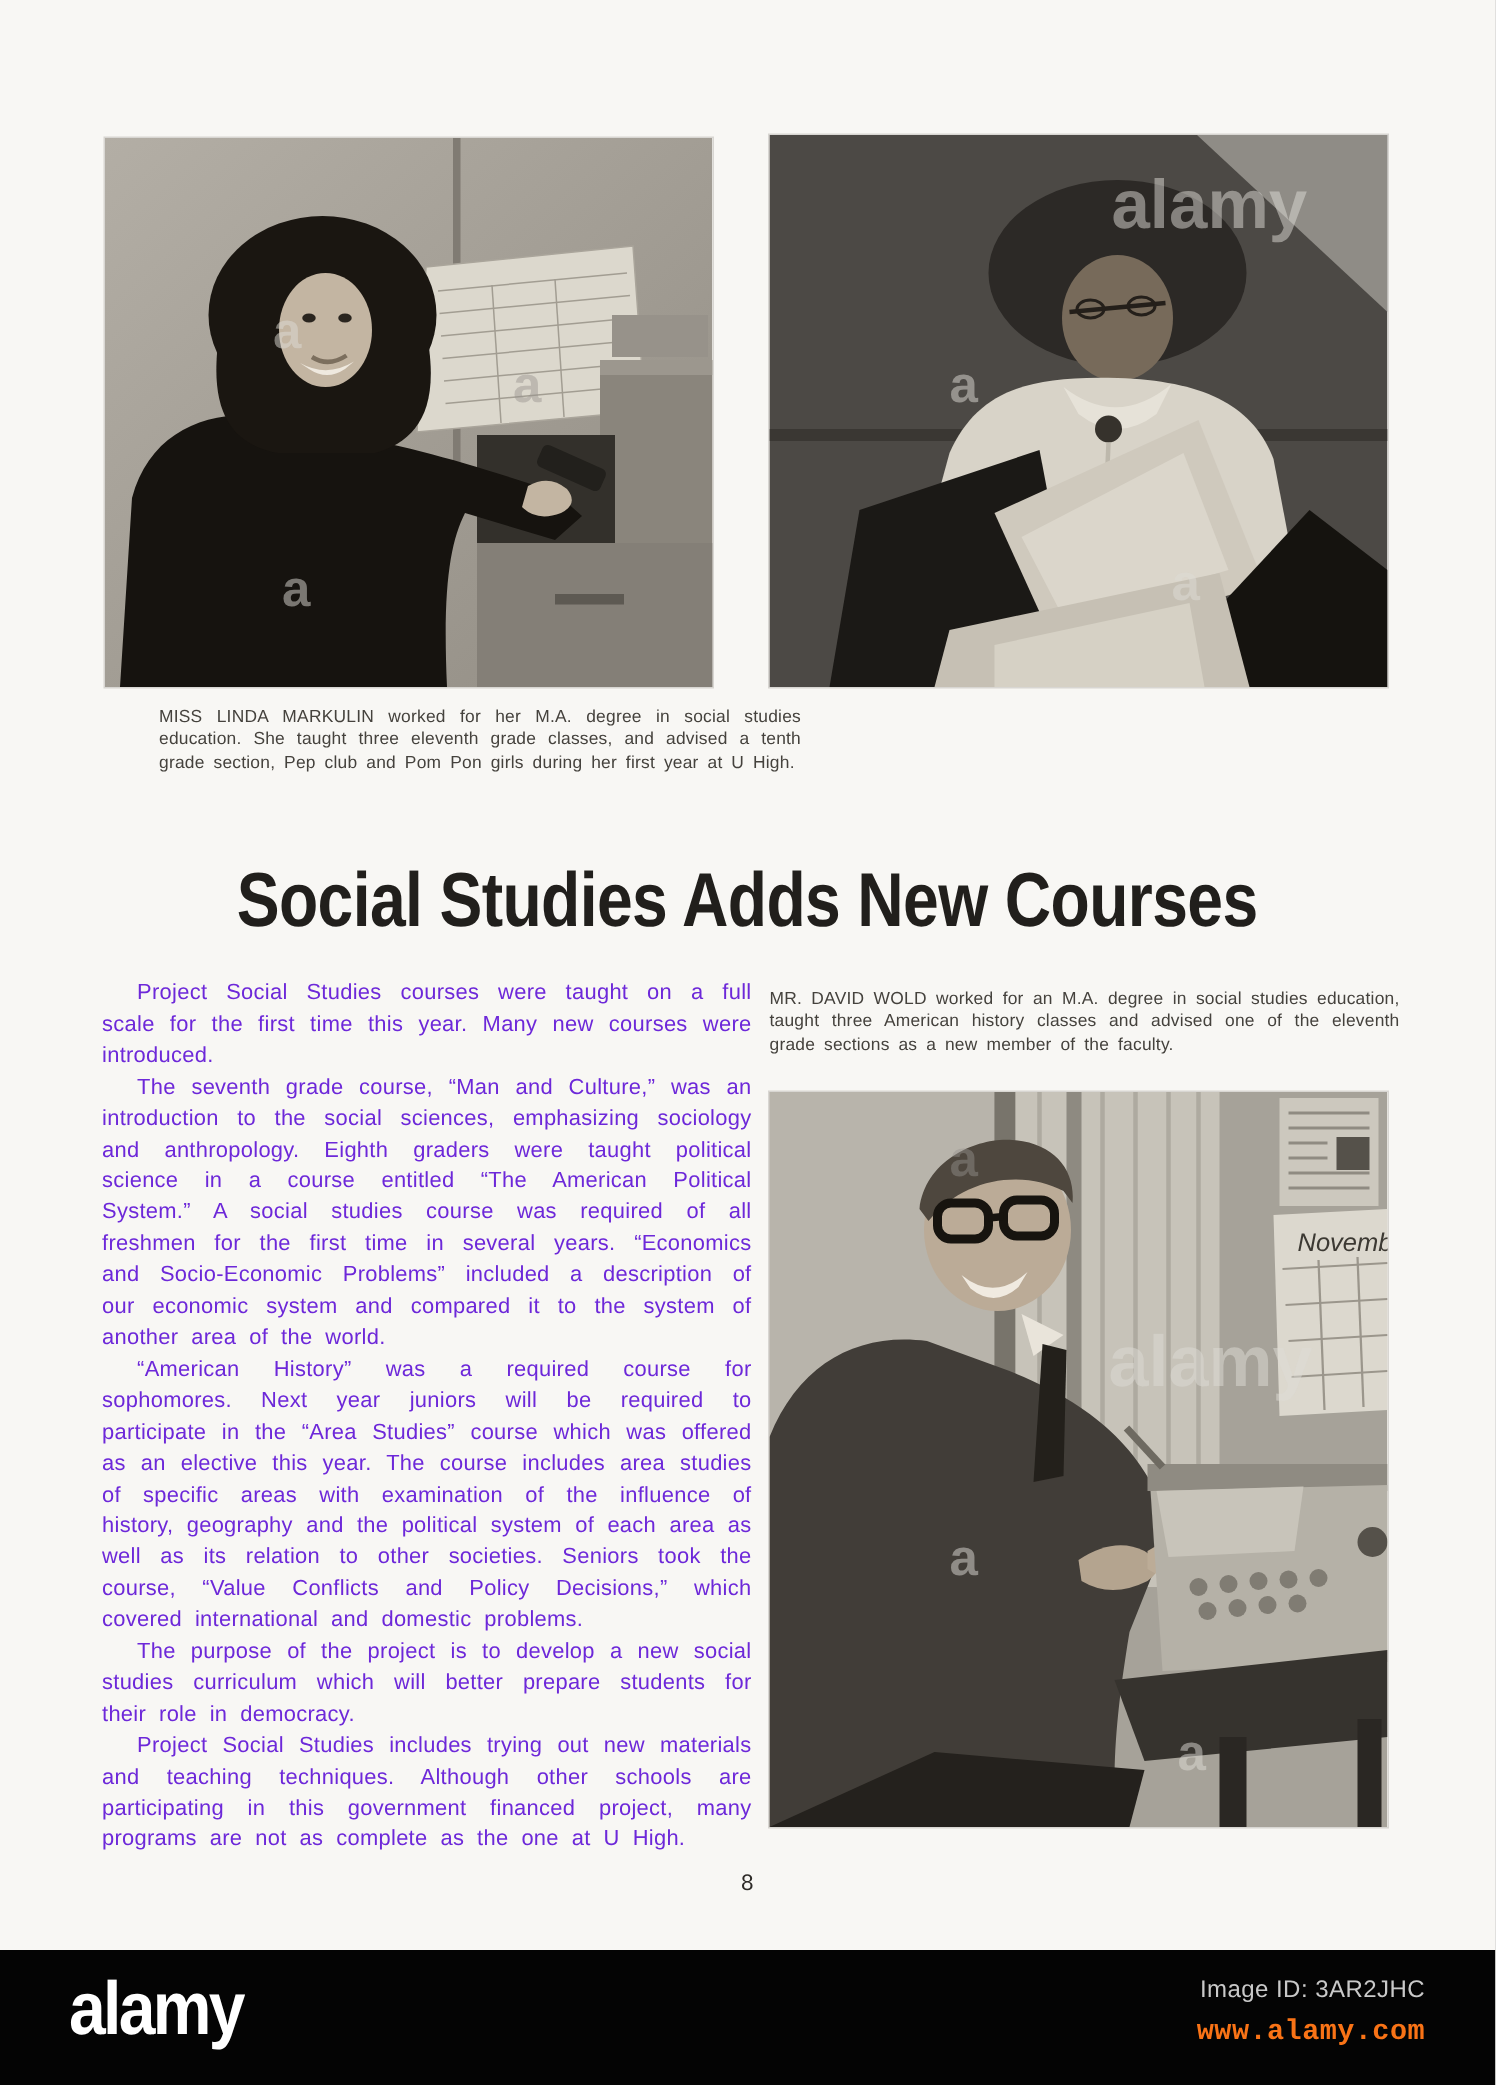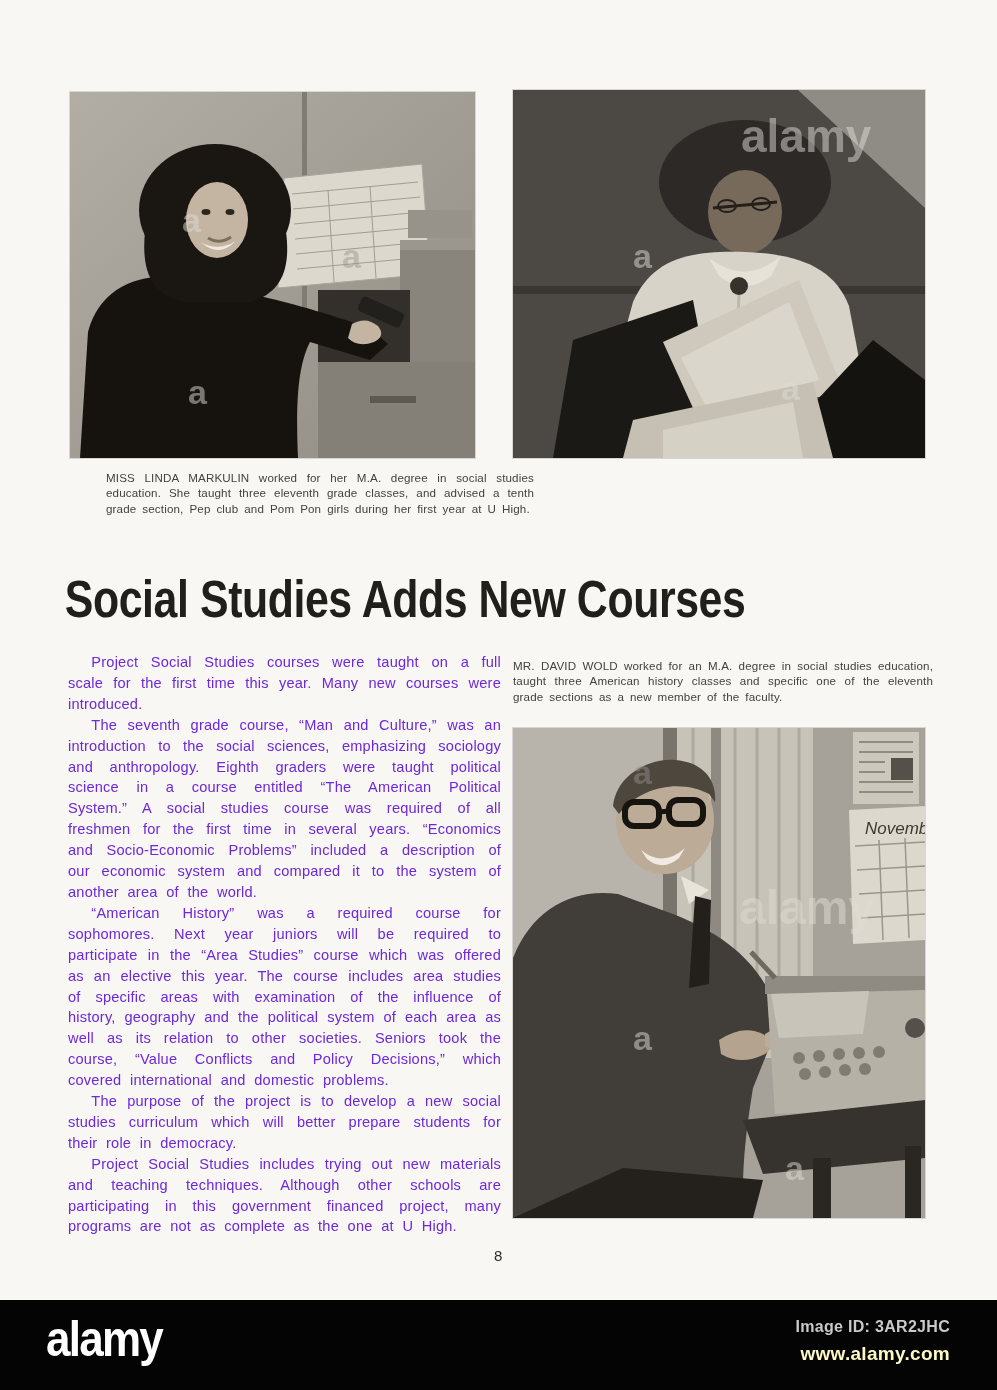--- a/index.html
+++ b/index.html
@@ -8,39 +8,39 @@
     background:#f8f7f4;overflow:hidden;
     font-family:"Liberation Sans",sans-serif;color:#3b3834;
   }
   .photo{position:absolute;margin:0;padding:0;box-shadow:0 0 0 1px rgba(120,115,108,.25);}
   .photo svg{display:block;}
   .caption{
     position:absolute;font-size:11.6px;line-height:15.4px;color:#45423d;
     text-align:justify;letter-spacing:.15px;word-spacing:.22em;margin:0;
   }
   .headline{
-    position:absolute;left:0;right:0;top:570px;margin:0;
+    position:absolute;left:0;right:0;top:570px;text-align:center;margin:0;
     font-size:51px;font-weight:700;color:#211f1c;letter-spacing:-.5px;white-space:nowrap;
   }
   .headline .squeeze{display:inline-block;transform:scaleX(.84);transform-origin:center;}
   .bodycol{position:absolute;left:68px;top:652px;width:433px;}
   .bodycol p{
     margin:0;font-size:14.6px;line-height:20.9px;color:#6d28d9;
     text-align:justify;text-indent:1.6em;letter-spacing:.2px;word-spacing:.3em;
   }
   .pagenum{position:absolute;left:0;right:0;top:1247px;text-align:center;
     font-size:15px;color:#2e2b28;letter-spacing:.5px;}
   .footer{position:absolute;left:0;right:0;top:1300px;height:90px;background:#040404;}
   .footer .logo{
     position:absolute;left:46px;top:14px;color:#fff;font-weight:700;font-size:50px;
     letter-spacing:-2px;transform:scaleX(.88);transform-origin:left center;line-height:1;
   }
   .footer .meta{position:absolute;right:47px;top:18px;text-align:right;}
-  .footer .meta .id{font-size:16px;color:#c9c9c9;letter-spacing:.3px;font-weight:bold;}
-  .footer .meta .site{font-size:19px;color:#fef9c3;font-weight:700;margin-top:7px;letter-spacing:.3px;}
+  .footer .meta .id{font-size:16px;color:#c9c9c9;letter-spacing:.3px;}
+  .footer .meta .site{font-size:19px;color:#f97316;font-weight:700;margin-top:7px;letter-spacing:.3px;font-family:Liberation Mono, monospace;}
   .wm{fill:rgba(222,220,214,.5);font-weight:700;}
   .wm-dark{fill:rgba(150,147,141,.45);font-weight:700;}
 </style>
 </head>
 <body>
 
 <div class="sheet">
 
   <figure class="photo" style="left:70px;top:92px;width:405px;height:366px;">
     <svg width="405" height="366" viewBox="0 0 405 366" role="img" aria-label="Miss Linda Markulin beside an open filing cabinet with a schedule chart on the wall">
@@ -129,21 +129,21 @@
   <h1 class="headline"><span class="squeeze">Social Studies Adds New Courses</span></h1>
 
   <div class="bodycol">
     <p>Project Social Studies courses were taught on a full scale for the first time this year. Many new courses were introduced.</p>
     <p>The seventh grade course, “Man and Culture,” was an introduction to the social sciences, emphasizing sociology and anthropology. Eighth graders were taught political science in a course entitled “The American Political System.” A social studies course was required of all freshmen for the first time in several years. “Economics and Socio-Economic Problems” included a description of our economic system and compared it to the system of another area of the world.</p>
     <p>“American History” was a required course for sophomores. Next year juniors will be required to participate in the “Area Studies” course which was offered as an elective this year. The course includes area studies of specific areas with examination of the influence of history, geography and the political system of each area as well as its relation to other societies. Seniors took the course, “Value Conflicts and Policy Decisions,” which covered international and domestic problems.</p>
     <p>The purpose of the project is to develop a new social studies curriculum which will better prepare students for their role in democracy.</p>
     <p>Project Social Studies includes trying out new materials and teaching techniques. Although other schools are participating in this government financed project, many programs are not as complete as the one at U High.</p>
   </div>
 
-  <p class="caption" style="left:513px;top:658px;width:420px;">MR. DAVID WOLD worked for an M.A. degree in social studies education, taught three American history classes and specific one of the eleventh grade sections as a new member of the faculty.</p>
+  <p class="caption" style="left:513px;top:658px;width:420px;">MR. DAVID WOLD worked for an M.A. degree in social studies education, taught three American history classes and advised one of the eleventh grade sections as a new member of the faculty.</p>
 
   <figure class="photo" style="left:513px;top:728px;width:412px;height:490px;">
     <svg width="412" height="490" viewBox="0 0 412 490" role="img" aria-label="Mr. David Wold smiling while typing at a typewriter">
       <rect x="0" y="0" width="412" height="490" fill="#a6a299"></rect>
       <rect x="0" y="0" width="150" height="490" fill="#b8b4ab"></rect>
       <rect x="150" y="0" width="14" height="490" fill="#78746b"></rect>
       <g>
         <rect x="164" y="0" width="136" height="330" fill="#c7c3b9"></rect>
         <g stroke="#aeaaa0" stroke-width="3">
           <line x1="180" y1="0" x2="180" y2="330"></line>

